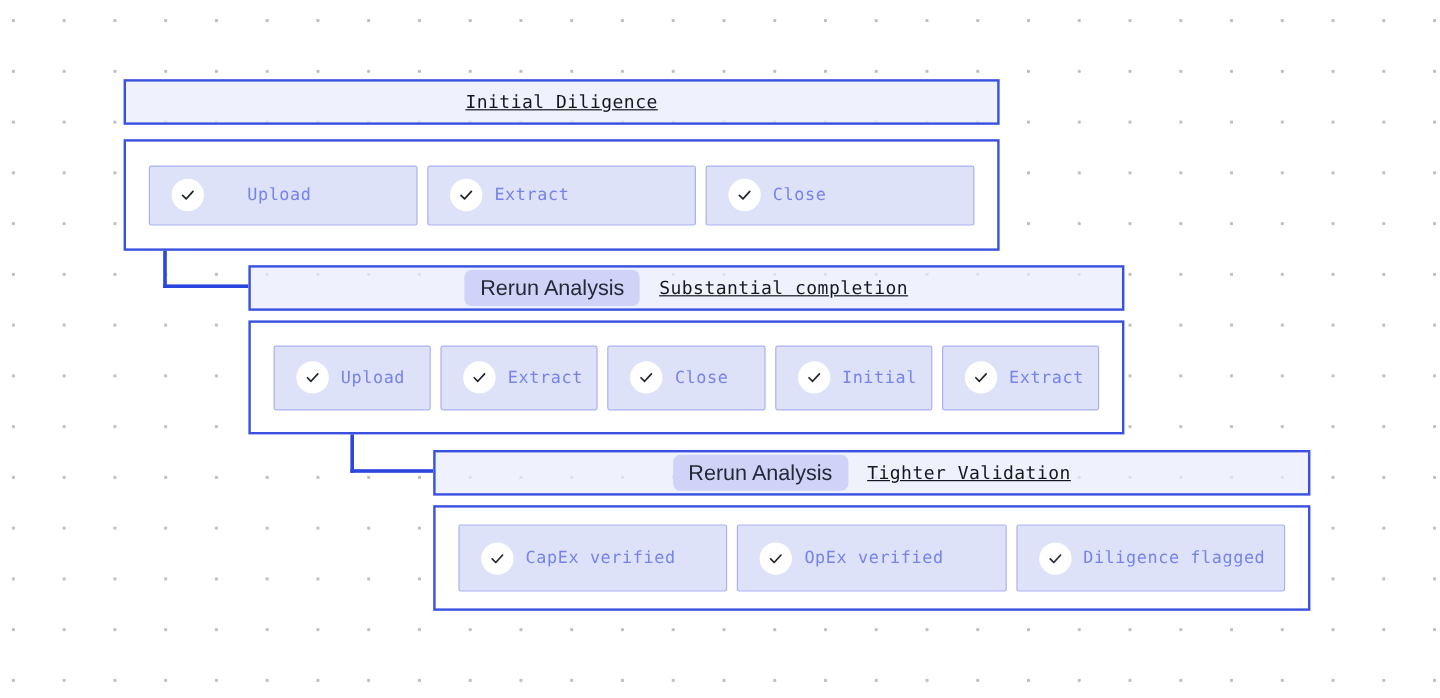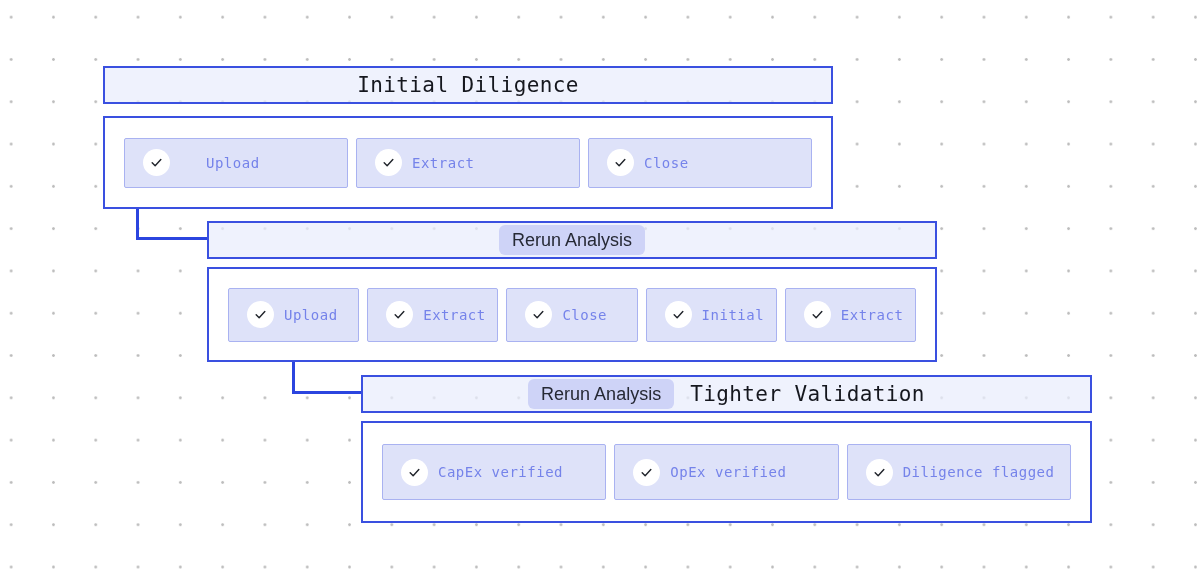--- a/index.html
+++ b/index.html
@@ -22,24 +22,25 @@
     box-sizing: border-box;
     border: 2px solid var(--accent, #3a50e0);
     background: var(--header-bg, rgba(233,237,252,0.72));
     display: flex;
     align-items: center;
     justify-content: center;
     gap: 16px;
   }
   .stage-title {
     font-family: "DejaVu Sans Mono", monospace;
-    font-size: 21px;
+    font-size: 15px;
     letter-spacing: 0.4px;
     color: var(--title-text, #15171e);
     white-space: nowrap;
+    text-decoration: underline;
   }
   .badge {
     background: var(--badge-bg, #ced3f7);
     color: var(--badge-text, #262935);
     font-family: "Liberation Sans", sans-serif;
     font-size: 18px;
     line-height: 1;
     padding: 6px 13px;
     border-radius: 6px;
     white-space: nowrap;
@@ -103,21 +104,21 @@
   }
 
   
   #header-1 { left: 103px; top: 66px;  width: 730px; height: 38px; }
   #strip-1  { left: 103px; top: 116px; width: 730px; height: 93px; }
   #conn-1   { left: 136px; top: 209px; width: 71px;  height: 31px; }
   #header-2 { left: 207px; top: 221px; width: 730px; height: 38px; }
   #strip-2  { left: 207px; top: 267px; width: 730px; height: 95px; }
   #conn-2   { left: 292px; top: 362px; width: 69px;  height: 32px; }
   #header-3 { left: 361px; top: 375px; width: 731px; height: 38px; }
-  #strip-3  { left: 361px; top: 421px; width: 731px; height: 102px; }
+  #strip-3  { left: 361px; top: 421px; width: 731px; height: 88px; }
 </style>
 </head>
 <body>
 
 <div class="canvas">
 
   <div class="stage-header" id="header-1">
     <span class="stage-title">Initial Diligence</span>
   </div>
 
@@ -145,20 +146,21 @@
           </svg>
       </span>
       <span class="chip-label">Close</span>
     </div>
   </div>
 
   <div class="connector" id="conn-1"></div>
 
   <div class="stage-header" id="header-2">
     <span class="badge">Rerun Analysis</span>
+    <span class="stage-title">Substantial completion</span>
   </div>
 
   <div class="strip strip-2" id="strip-2">
     <div class="chip">
       <span class="check-circle">
         <svg width="13" height="13" viewBox="0 0 24 24">
             <path d="M4 12.5 L9.5 18 L20 6.5" stroke="#20242b" stroke-width="2.6" fill="none" stroke-linecap="round" stroke-linejoin="round"></path>
           </svg>
       </span>
       <span class="chip-label">Upload</span>

